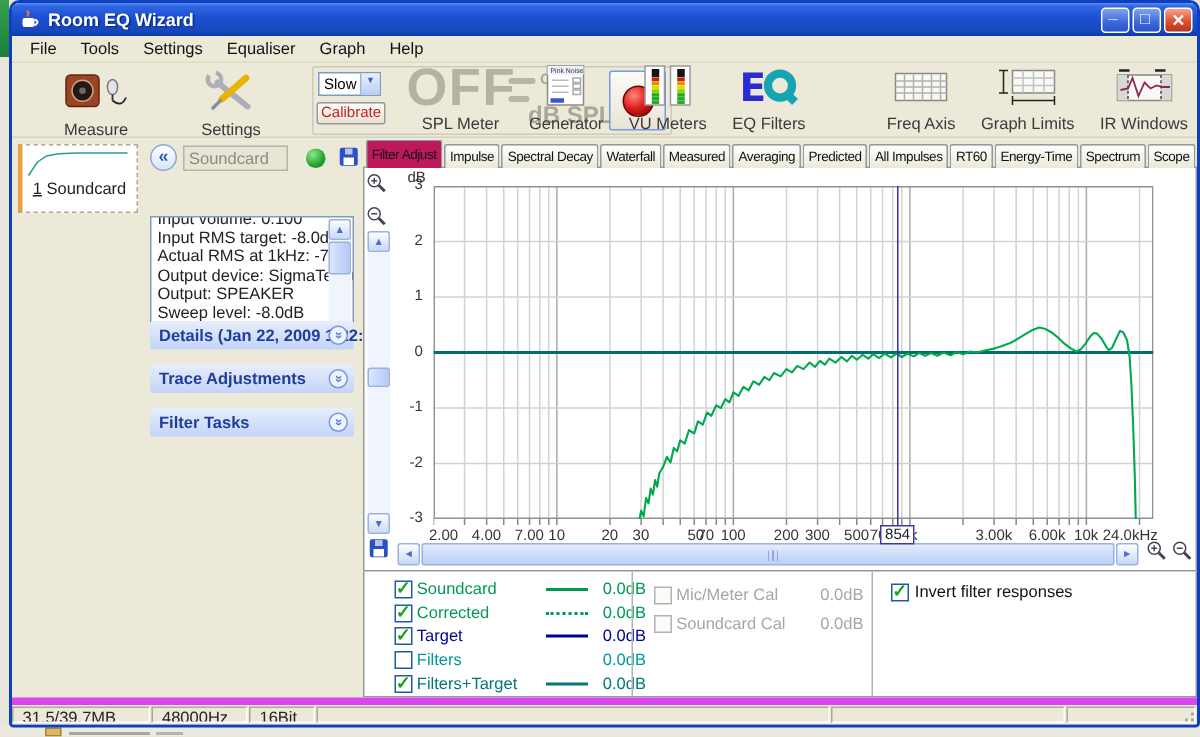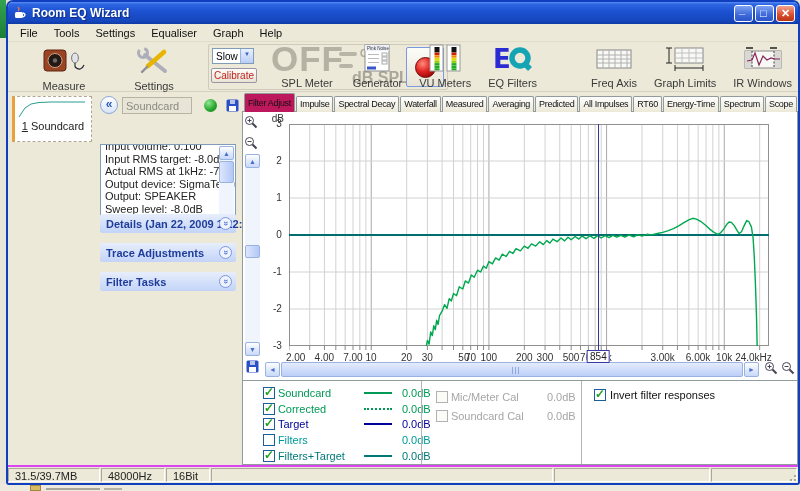--- a/index.html
+++ b/index.html
@@ -168,21 +168,21 @@
   .cb { width:12px; height:12px; background:#fff; border:1px solid #1c5e9c; position:relative; }
   .cb.dis { border-color:#b2b2b2; background:#fbfbf8; }
   .cb.checked::after { content:"✓"; position:absolute; left:0px; top:-3px; color:#21a121;
                        font-size:12px; font-weight:bold; }
   .legend-label { font-size:11px; white-space:nowrap; }
   .legend-sample { height:0; width:28px; }
   .legend-value { font-size:11px; }
 
   
   .statusbar { position:absolute; left:0; bottom:0; right:0; height:18px; background:#ece9d8;
-               border-top:2px solid #d946ef; display:flex; }
+               border-top:5px solid #d946ef; display:flex; }
   .status-cell { border:1px solid; border-color:#aca899 #fff #fff #aca899; margin:1px 1px 1px 0;
                font-size:11px; color:#222; padding:1px 6px; white-space:nowrap; overflow:hidden; }
   .grip { position:absolute; right:2px; bottom:2px; width:10px; height:10px; }
   .grip i { position:absolute; width:2px; height:2px; background:#aca899; box-shadow:1px 1px 0 #fff; }
   .grip i:nth-child(1){ right:0; bottom:0; } .grip i:nth-child(2){ right:4px; bottom:0; }
   .grip i:nth-child(3){ right:0; bottom:4px; }
 </style>
 </head>
 <body>
 

